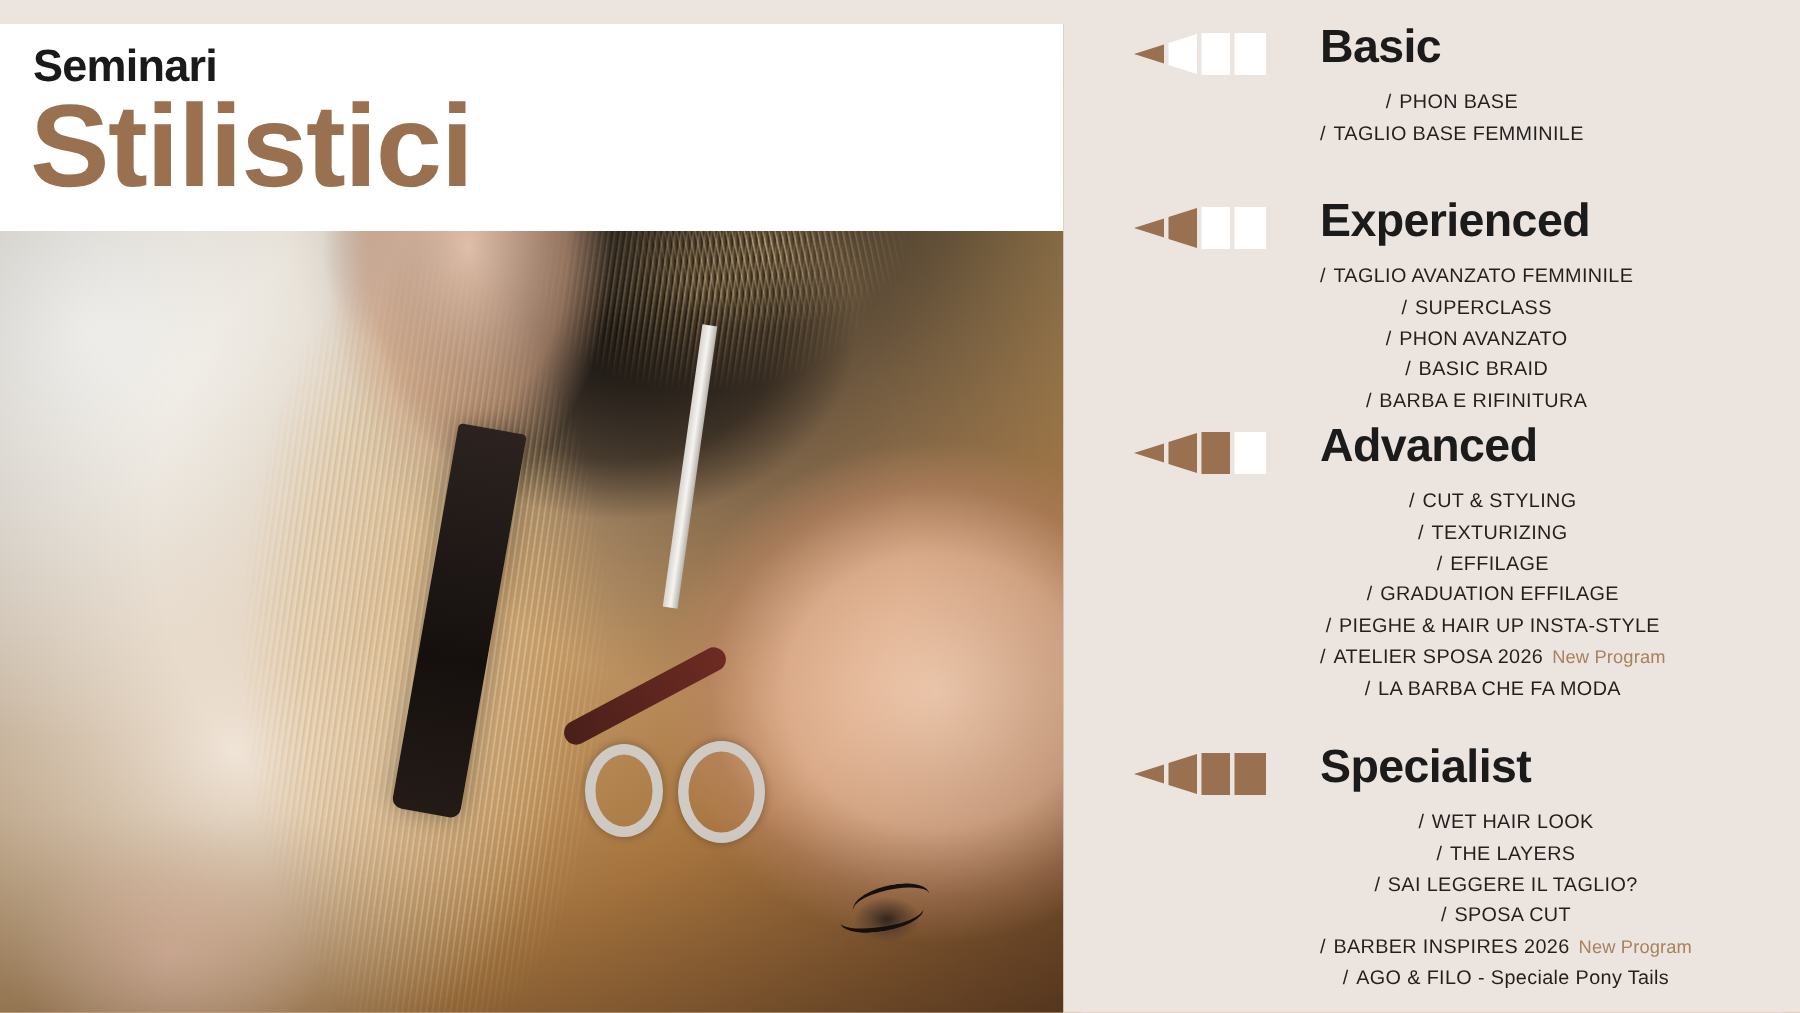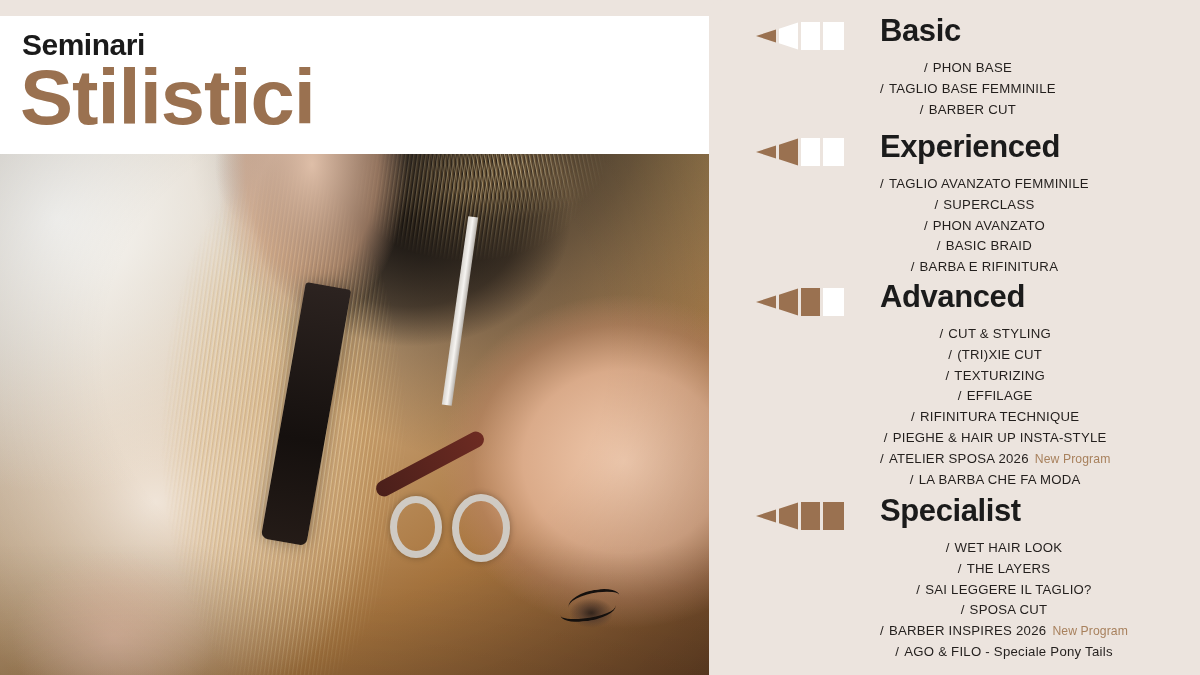--- a/index.html
+++ b/index.html
@@ -254,21 +254,20 @@
           <polygon points="0,14 20,7.6 20,20.4" fill="#9a7150"></polygon>
           <polygon points="23,6.7 42,0.6 42,27.4 23,21.3" fill="#ffffff"></polygon>
           <polygon points="45,-0.3 64,-0.3 64,28.3 45,28.3" fill="#ffffff"></polygon>
           <polygon points="67,-0.3 88,-0.3 88,28.3 67,28.3" fill="#ffffff"></polygon>
         </svg>
       </div>
       <div class="sec-head">Basic</div>
       <ul class="sec-list">
         <li><span class="slash">/</span><span>PHON BASE</span></li>
         <li><span class="slash">/</span><span>TAGLIO BASE FEMMINILE</span></li>
-        <li><span class="slash">/</span><span>BARBER CUT</span></li>
       </ul>
     </div>
 
     <div class="section sec-experienced">
       <div class="sec-arrow">
         <svg viewBox="0 0 88 28" xmlns="http://www.w3.org/2000/svg">
           <polygon points="0,14 20,7.6 20,20.4" fill="#9a7150"></polygon>
           <polygon points="23,6.7 42,0.6 42,27.4 23,21.3" fill="#9a7150"></polygon>
           <polygon points="45,-0.3 64,-0.3 64,28.3 45,28.3" fill="#ffffff"></polygon>
           <polygon points="67,-0.3 88,-0.3 88,28.3 67,28.3" fill="#ffffff"></polygon>
@@ -289,24 +288,23 @@
         <svg viewBox="0 0 88 28" xmlns="http://www.w3.org/2000/svg">
           <polygon points="0,14 20,7.6 20,20.4" fill="#9a7150"></polygon>
           <polygon points="23,6.7 42,0.6 42,27.4 23,21.3" fill="#9a7150"></polygon>
           <polygon points="45,-0.3 64,-0.3 64,28.3 45,28.3" fill="#9a7150"></polygon>
           <polygon points="67,-0.3 88,-0.3 88,28.3 67,28.3" fill="#ffffff"></polygon>
         </svg>
       </div>
       <div class="sec-head">Advanced</div>
       <ul class="sec-list">
         <li><span class="slash">/</span><span>CUT &amp; STYLING</span></li>
-        <li><span class="slash">/</span><span>(TRI)XIE CUT</span></li>
         <li><span class="slash">/</span><span>TEXTURIZING</span></li>
         <li><span class="slash">/</span><span>EFFILAGE</span></li>
-        <li><span class="slash">/</span><span>RIFINITURA TECHNIQUE</span></li>
+        <li><span class="slash">/</span><span>GRADUATION EFFILAGE</span></li>
         <li><span class="slash">/</span><span>PIEGHE &amp; HAIR UP INSTA-STYLE</span></li>
         <li><span class="slash">/</span><span>ATELIER SPOSA 2026</span><span class="badge">New Program</span></li>
         <li><span class="slash">/</span><span>LA BARBA CHE FA MODA</span></li>
       </ul>
     </div>
 
     <div class="section sec-specialist">
       <div class="sec-arrow">
         <svg viewBox="0 0 88 28" xmlns="http://www.w3.org/2000/svg">
           <polygon points="0,14 20,7.6 20,20.4" fill="#9a7150"></polygon>

